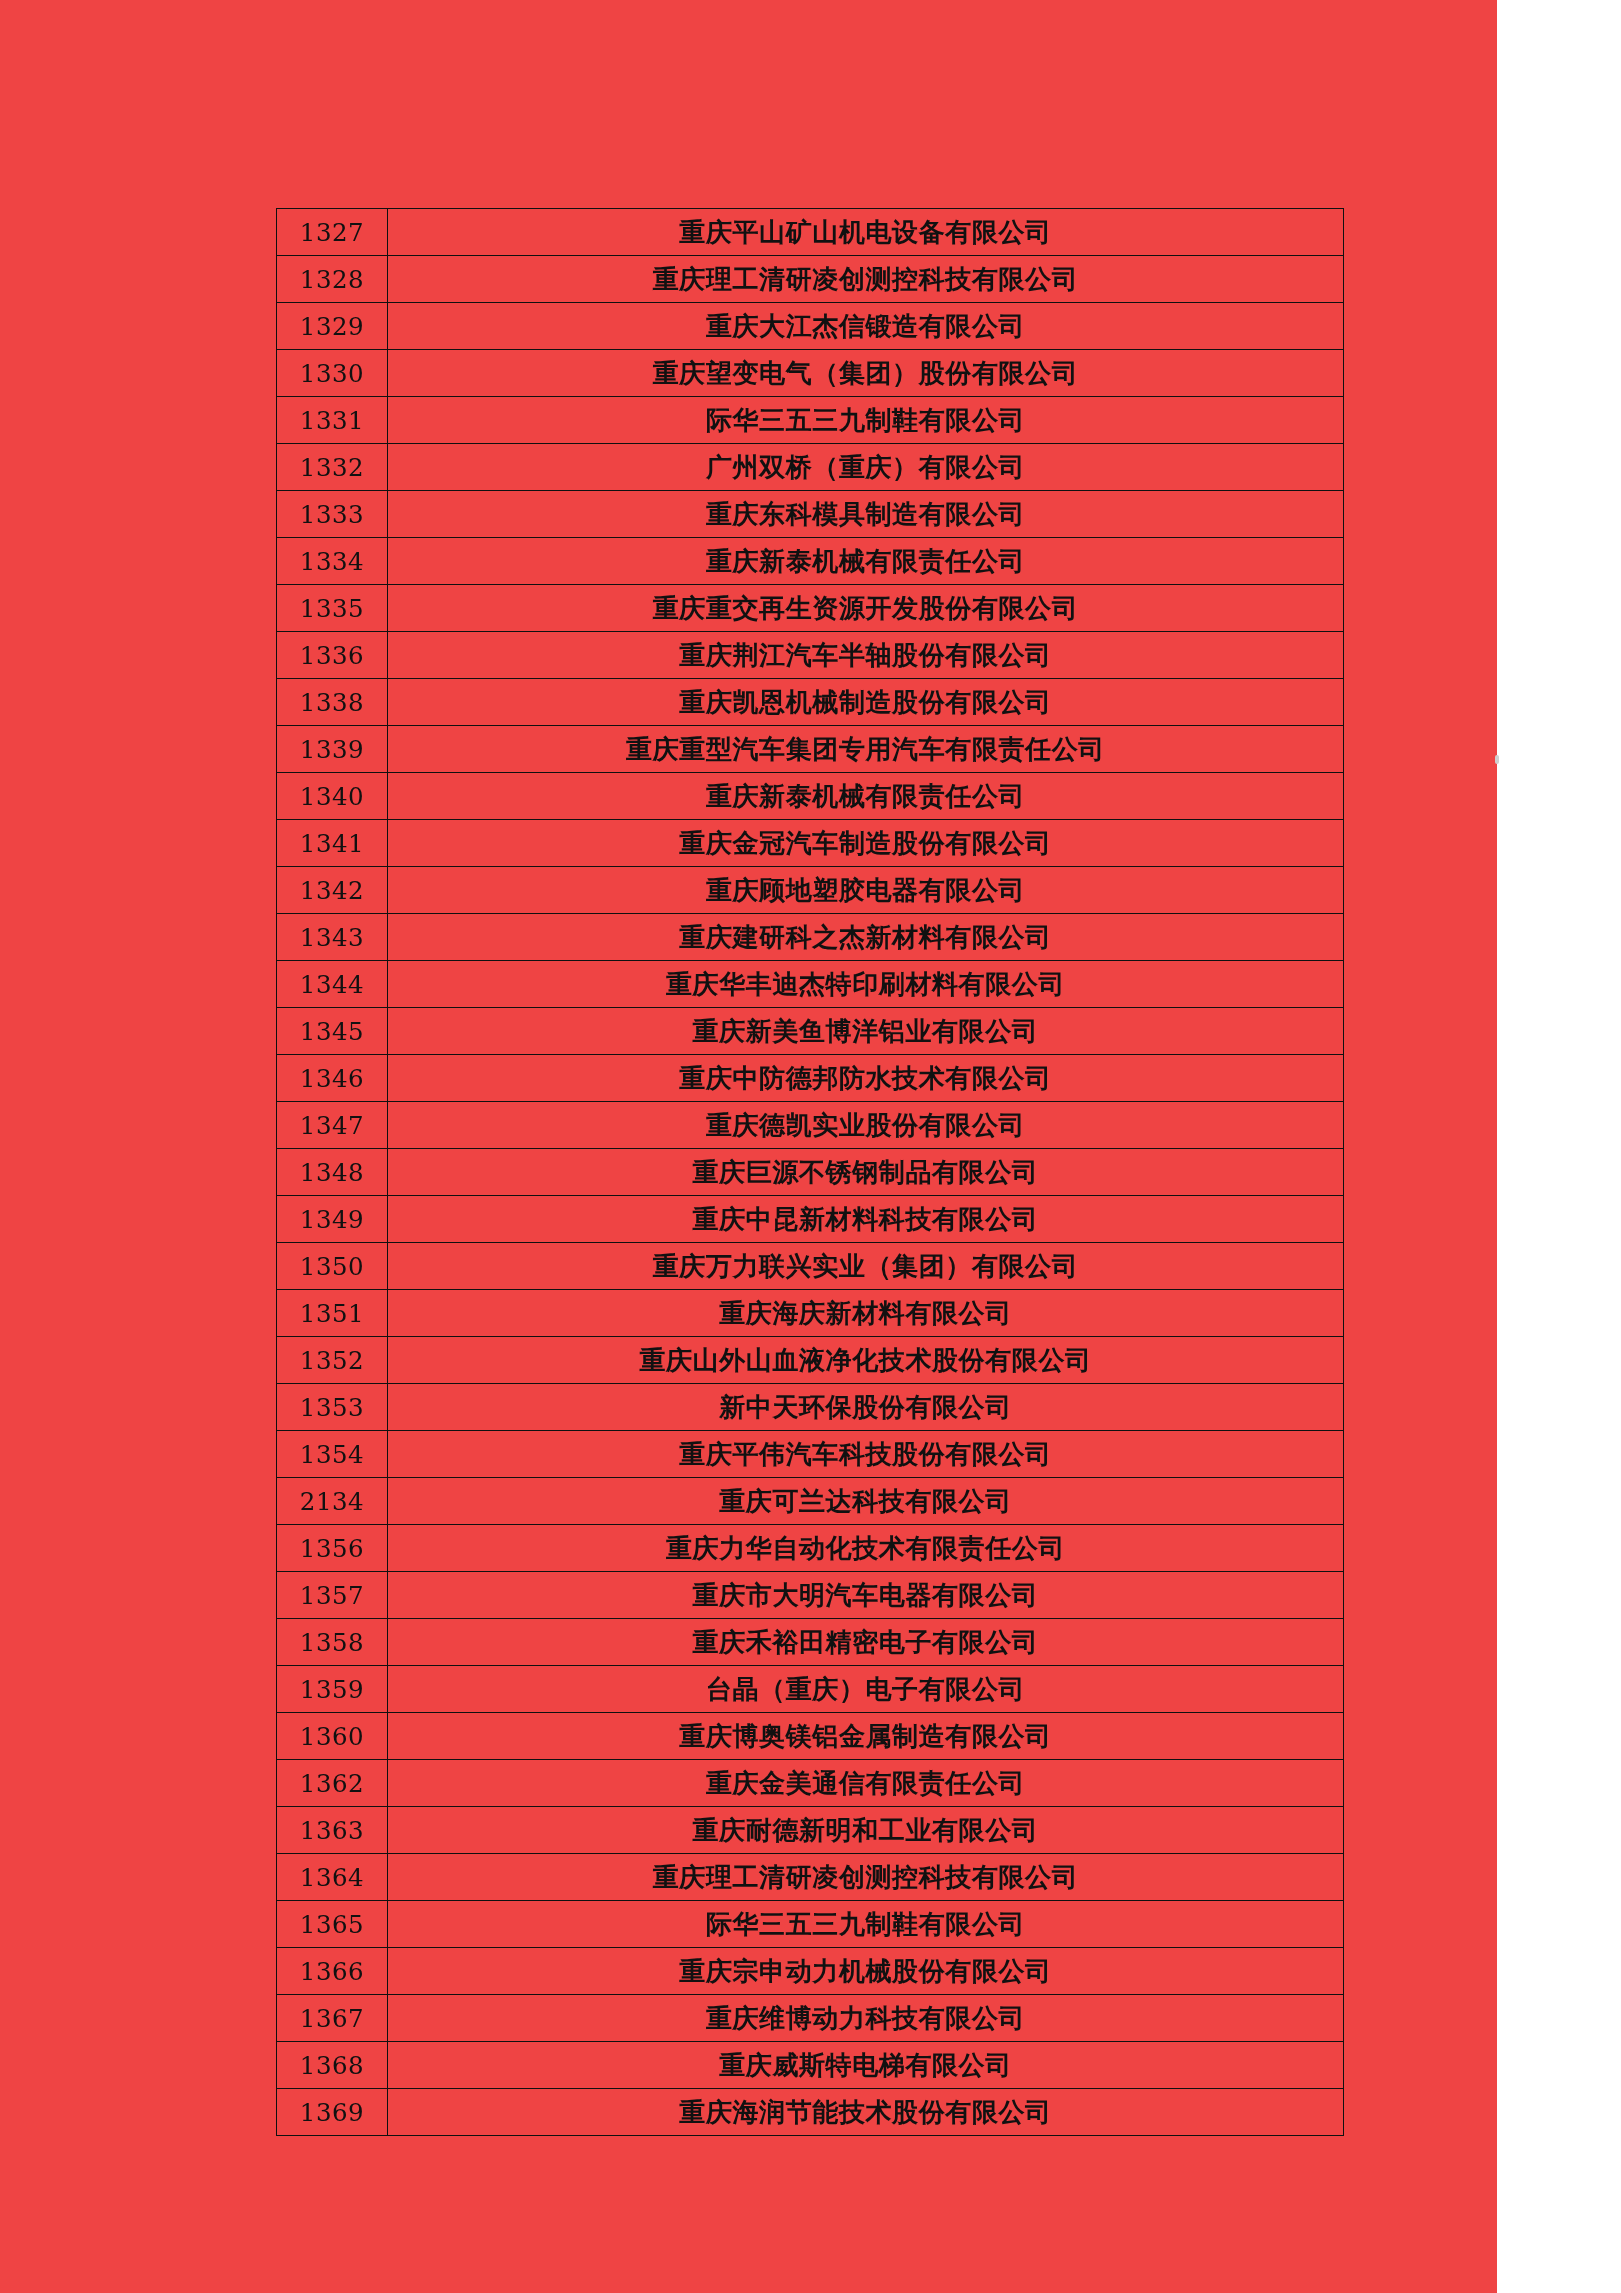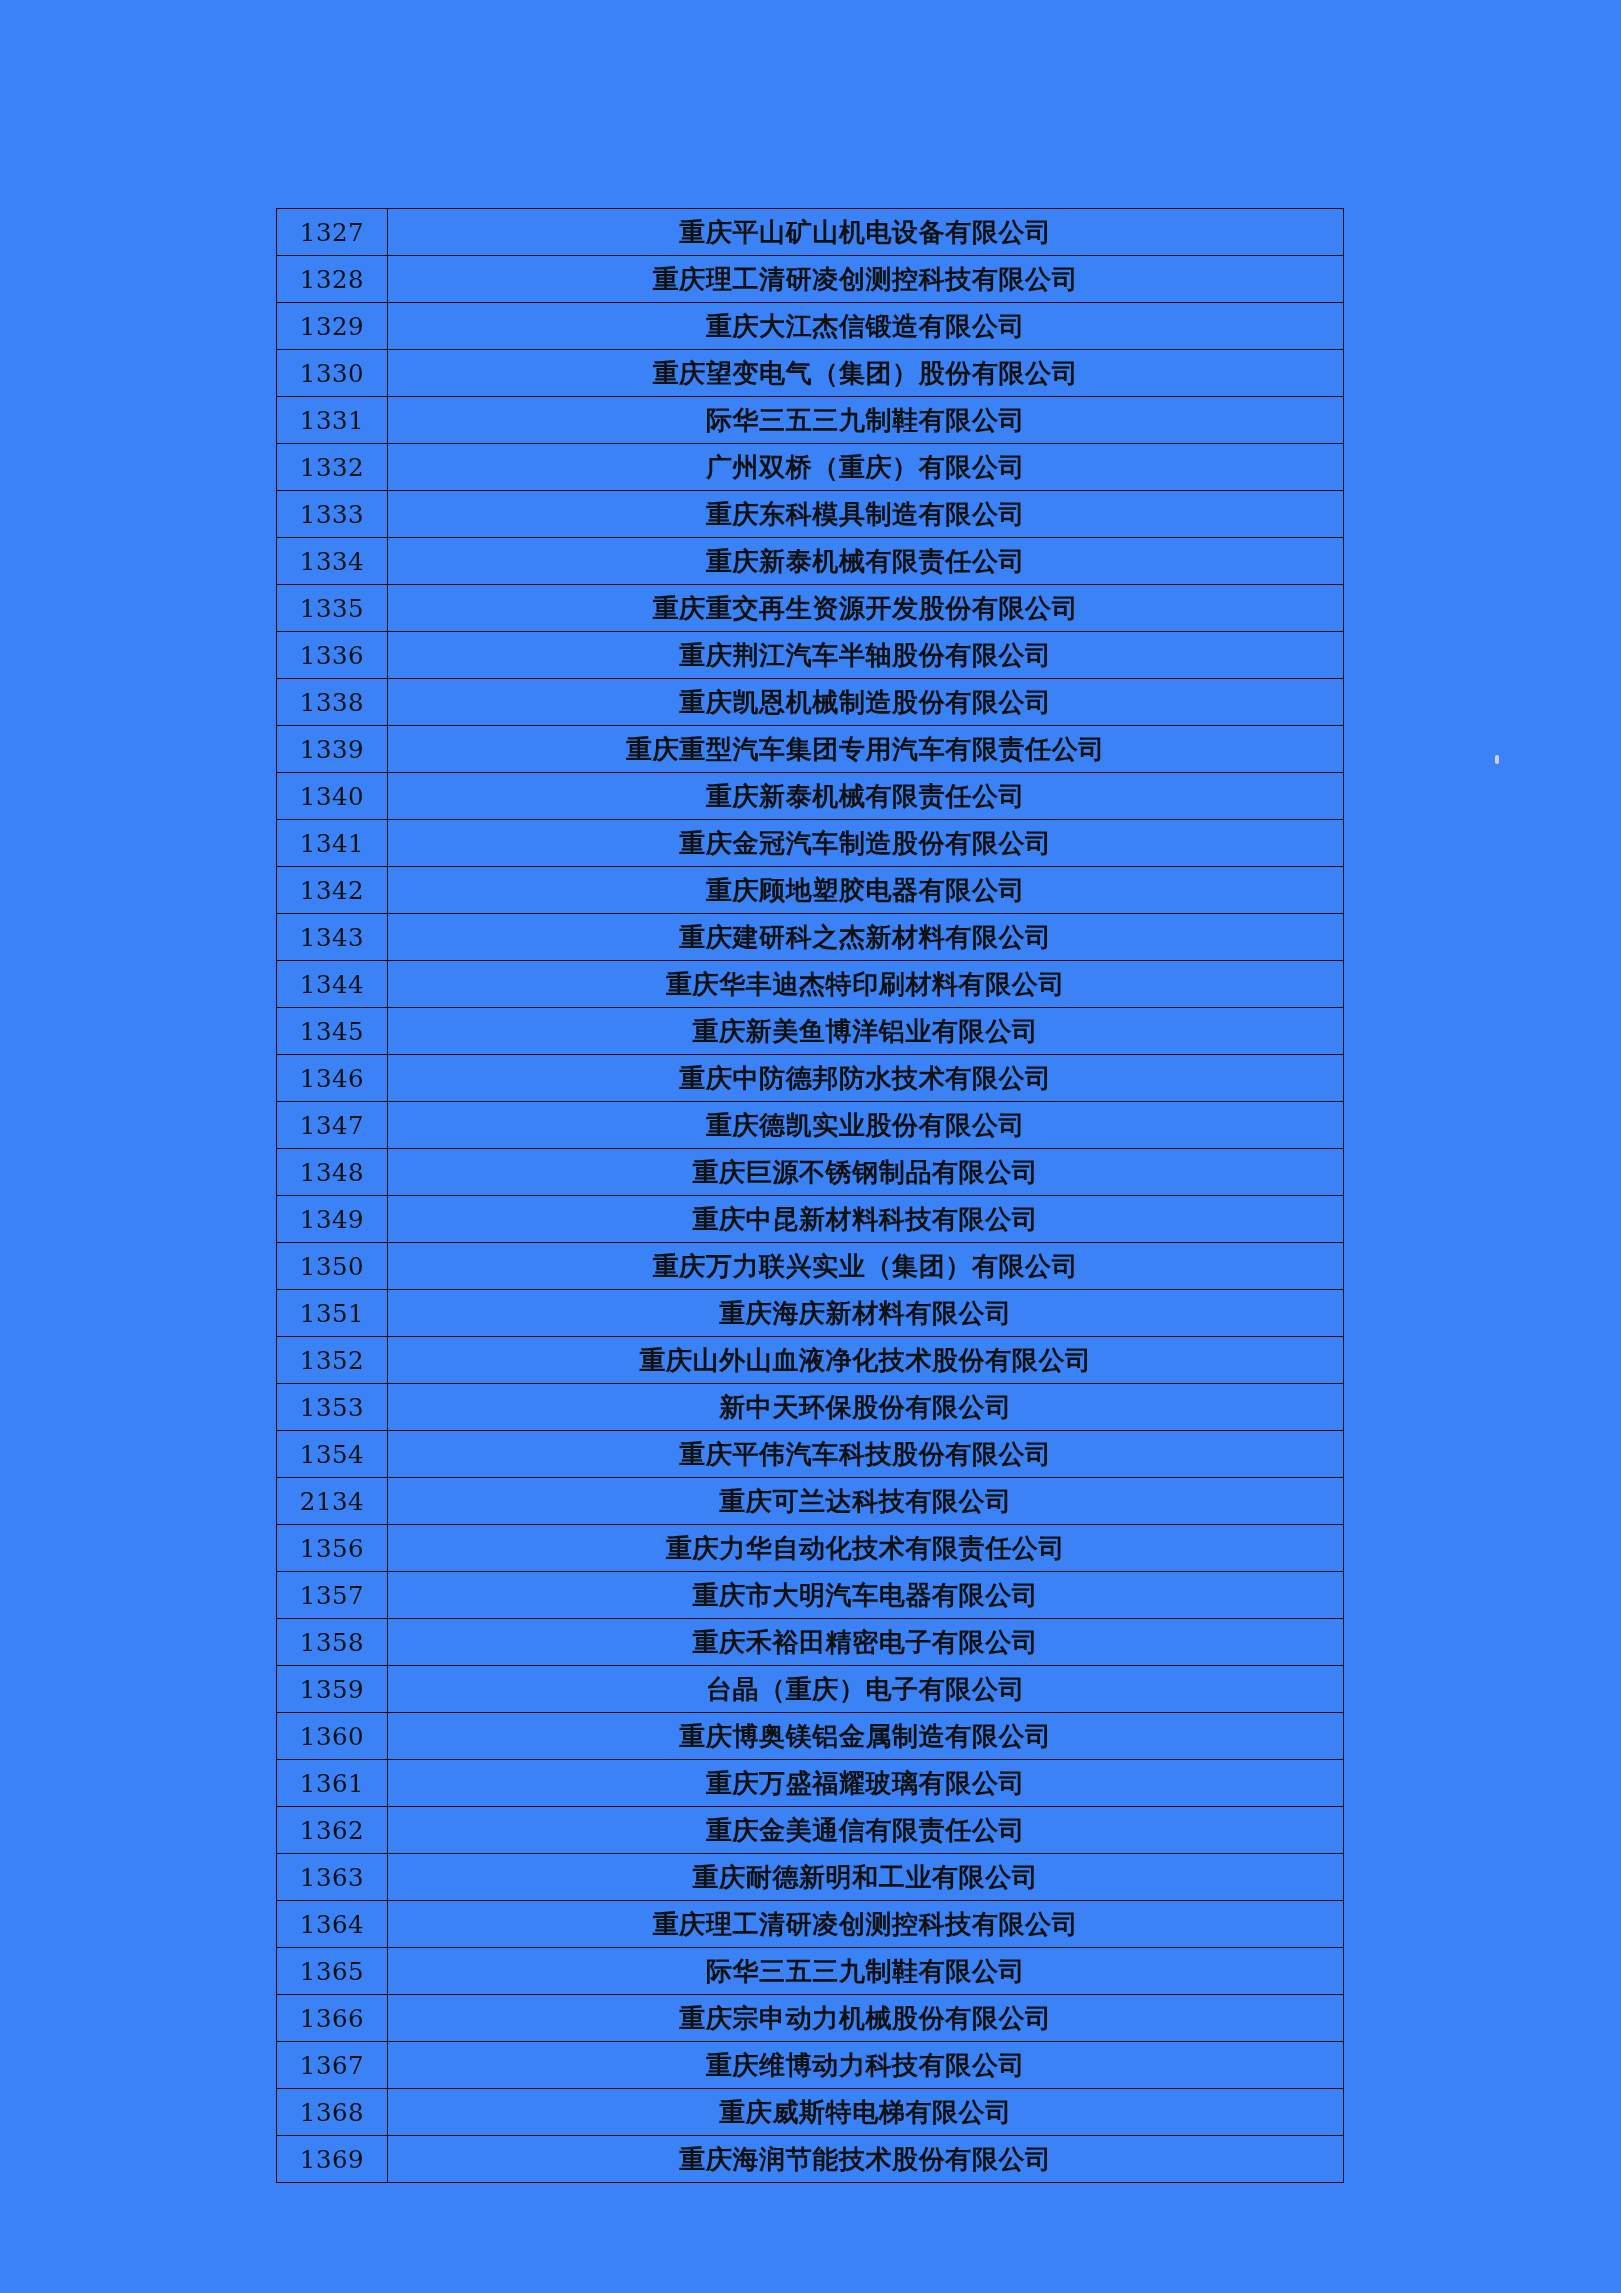--- a/index.html
+++ b/index.html
@@ -10,23 +10,23 @@
   body {
     width: 1621px;
     height: 2294px;
     font-family: "DejaVu Serif", "Liberation Serif", serif;
     position: relative;
     overflow: hidden;
   }
   .page {
     position: absolute;
     left: 0; top: 0;
-    width: 1621px;
+    width: 1497px;
     height: 2294px;
-    background: #3b82f6;
+    background: #ef4444;
   }
   .table-wrap {
     position: absolute;
     left: 276px;
     top: 208px;
     width: 1068px;
   }
   table.listing {
     border-collapse: collapse;
     width: 1068px;
@@ -198,24 +198,20 @@
           </tr>
           <tr>
             <td class="idx">1359</td>
             <td class="name">台晶（重庆）电子有限公司</td>
           </tr>
           <tr>
             <td class="idx">1360</td>
             <td class="name">重庆博奥镁铝金属制造有限公司</td>
           </tr>
           <tr>
-            <td class="idx">1361</td>
-            <td class="name">重庆万盛福耀玻璃有限公司</td>
-          </tr>
-          <tr>
             <td class="idx">1362</td>
             <td class="name">重庆金美通信有限责任公司</td>
           </tr>
           <tr>
             <td class="idx">1363</td>
             <td class="name">重庆耐德新明和工业有限公司</td>
           </tr>
           <tr>
             <td class="idx">1364</td>
             <td class="name">重庆理工清研凌创测控科技有限公司</td>

